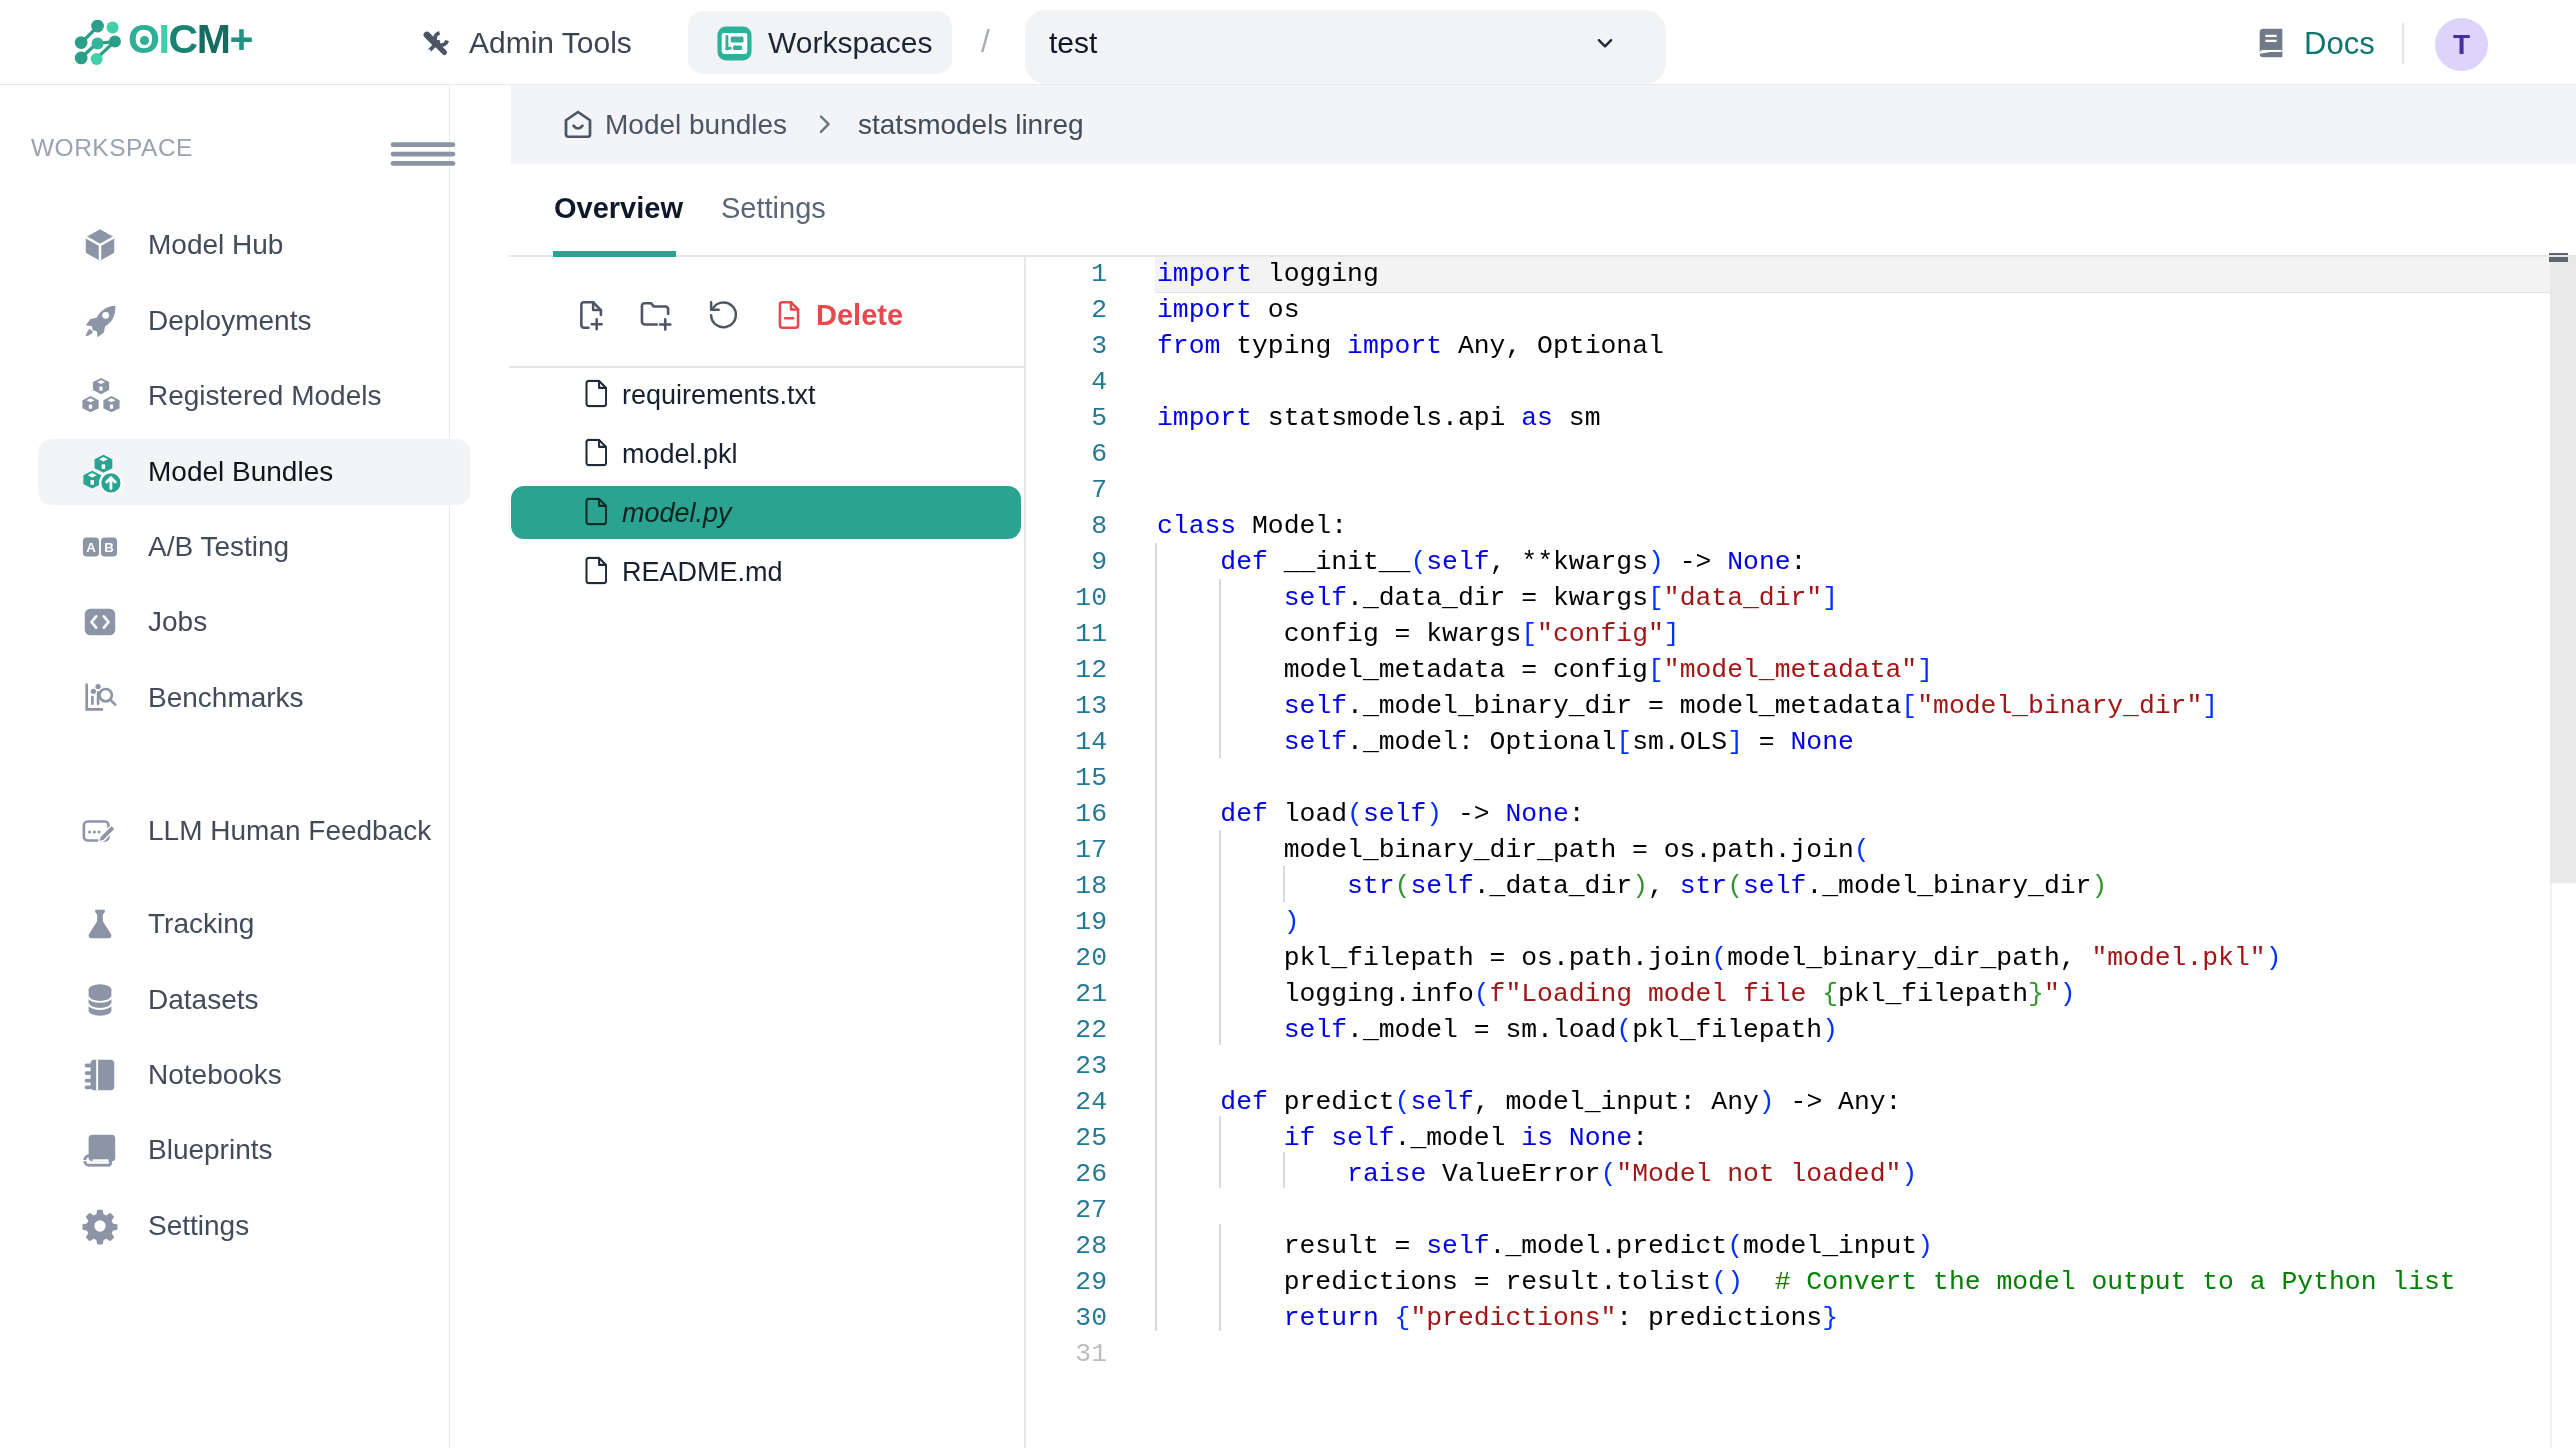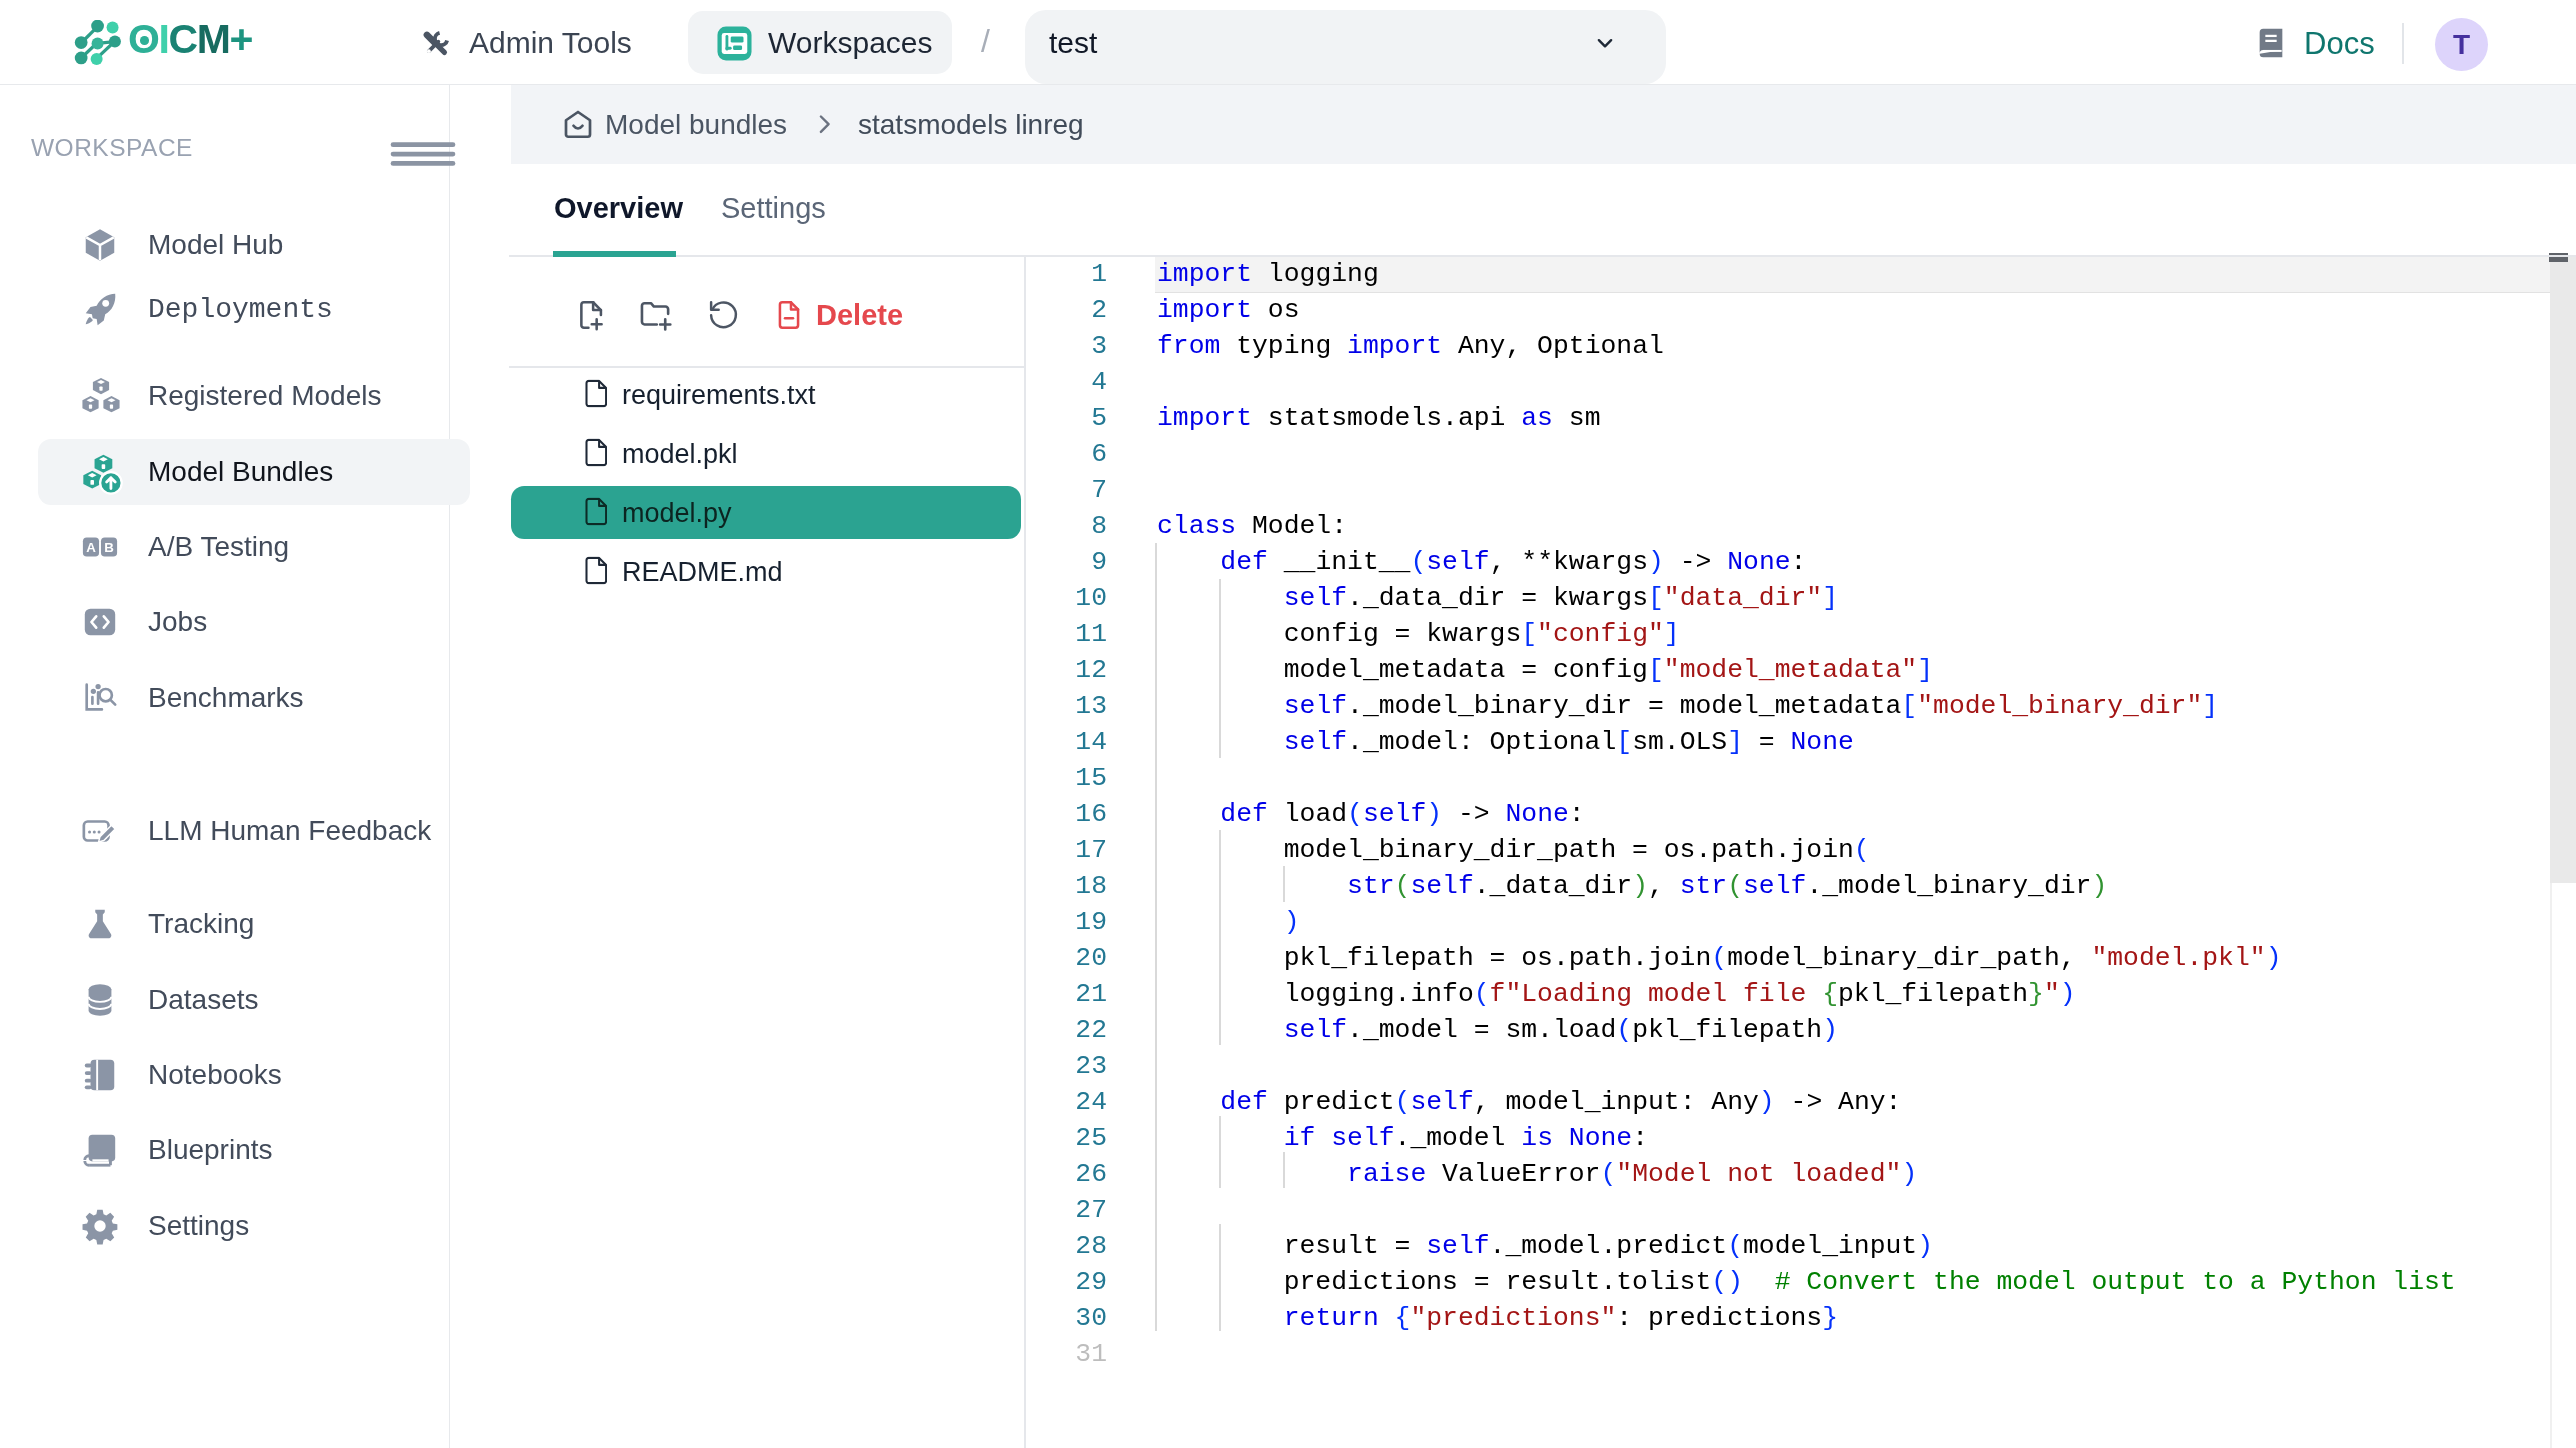--- a/index.html
+++ b/index.html
@@ -131,21 +131,21 @@
 
   <div class="navrow" style="top:127px;">
       <span class="ic">
     <svg width="38" height="38" viewBox="0 0 40 40">
           <path d="M20 3.5 35 11.8v16.4L20 36.5 5 28.2V11.8z" fill="#8b95a6"></path>
           <path d="M5.5 12 20 20l14.5-8M20 20v16" stroke="#fff" stroke-width="2.6" fill="none"></path>
         </svg>
     </span>
       <span class="lbl">Model Hub</span>
     </div>
-  <div class="navrow" style="top:191px;font-family:Liberation Mono, monospace;">
+  <div class="navrow" style="top:203px;">
       <span class="ic">
     <svg width="38" height="38" viewBox="0 0 40 40" fill="#8b95a6">
           <path d="M36 4c-8.5 0-16 5.5-19.5 12.5l-6.5 1.5-5 6.5 6.5 1 .8 4.2 4.2.8 1 6.5 6.5-5 1.5-6.5C32.5 22 37 13.5 36 4z"></path>
           <circle cx="26" cy="14" r="3.6" fill="#fff"></circle>
           <path d="M9.5 28.5c-3 1-4.5 7.5-4.5 7.5s6.5-1.5 7.5-4.5z"></path>
         </svg>
     </span>
       <span class="lbl">Deployments</span>
     </div>
   <div class="navrow" style="top:278px;">
@@ -324,21 +324,21 @@
     </div>
   <div class="frow" style="top:171px;">
       <span class="fic">
     <svg width="22.6" height="28" viewBox="0 0 24 30" fill="none" stroke="#1f2937" stroke-width="2.2" stroke-linejoin="round">
           <path d="M15 1.5H4A2.5 2.5 0 0 0 1.5 4v22A2.5 2.5 0 0 0 4 28.5h16a2.5 2.5 0 0 0 2.5-2.5V9z"></path>
           <path d="M15 1.5V9h7.5"></path>
         </svg>
     </span>
       <span class="ftxt">model.pkl</span>
     </div>
-  <div class="frow fsel" style="top:230px;">
+  <div class="frow fsel" style="top:230px;font-style:italic;">
       <span class="fic">
     <svg width="22.6" height="28" viewBox="0 0 24 30" fill="none" stroke="#0c2b26" stroke-width="2.2" stroke-linejoin="round">
           <path d="M15 1.5H4A2.5 2.5 0 0 0 1.5 4v22A2.5 2.5 0 0 0 4 28.5h16a2.5 2.5 0 0 0 2.5-2.5V9z"></path>
           <path d="M15 1.5V9h7.5"></path>
         </svg>
     </span>
       <span class="ftxt" style="color:#0c2420;">model.py</span>
     </div>
   <div class="frow" style="top:289px;">
       <span class="fic">

